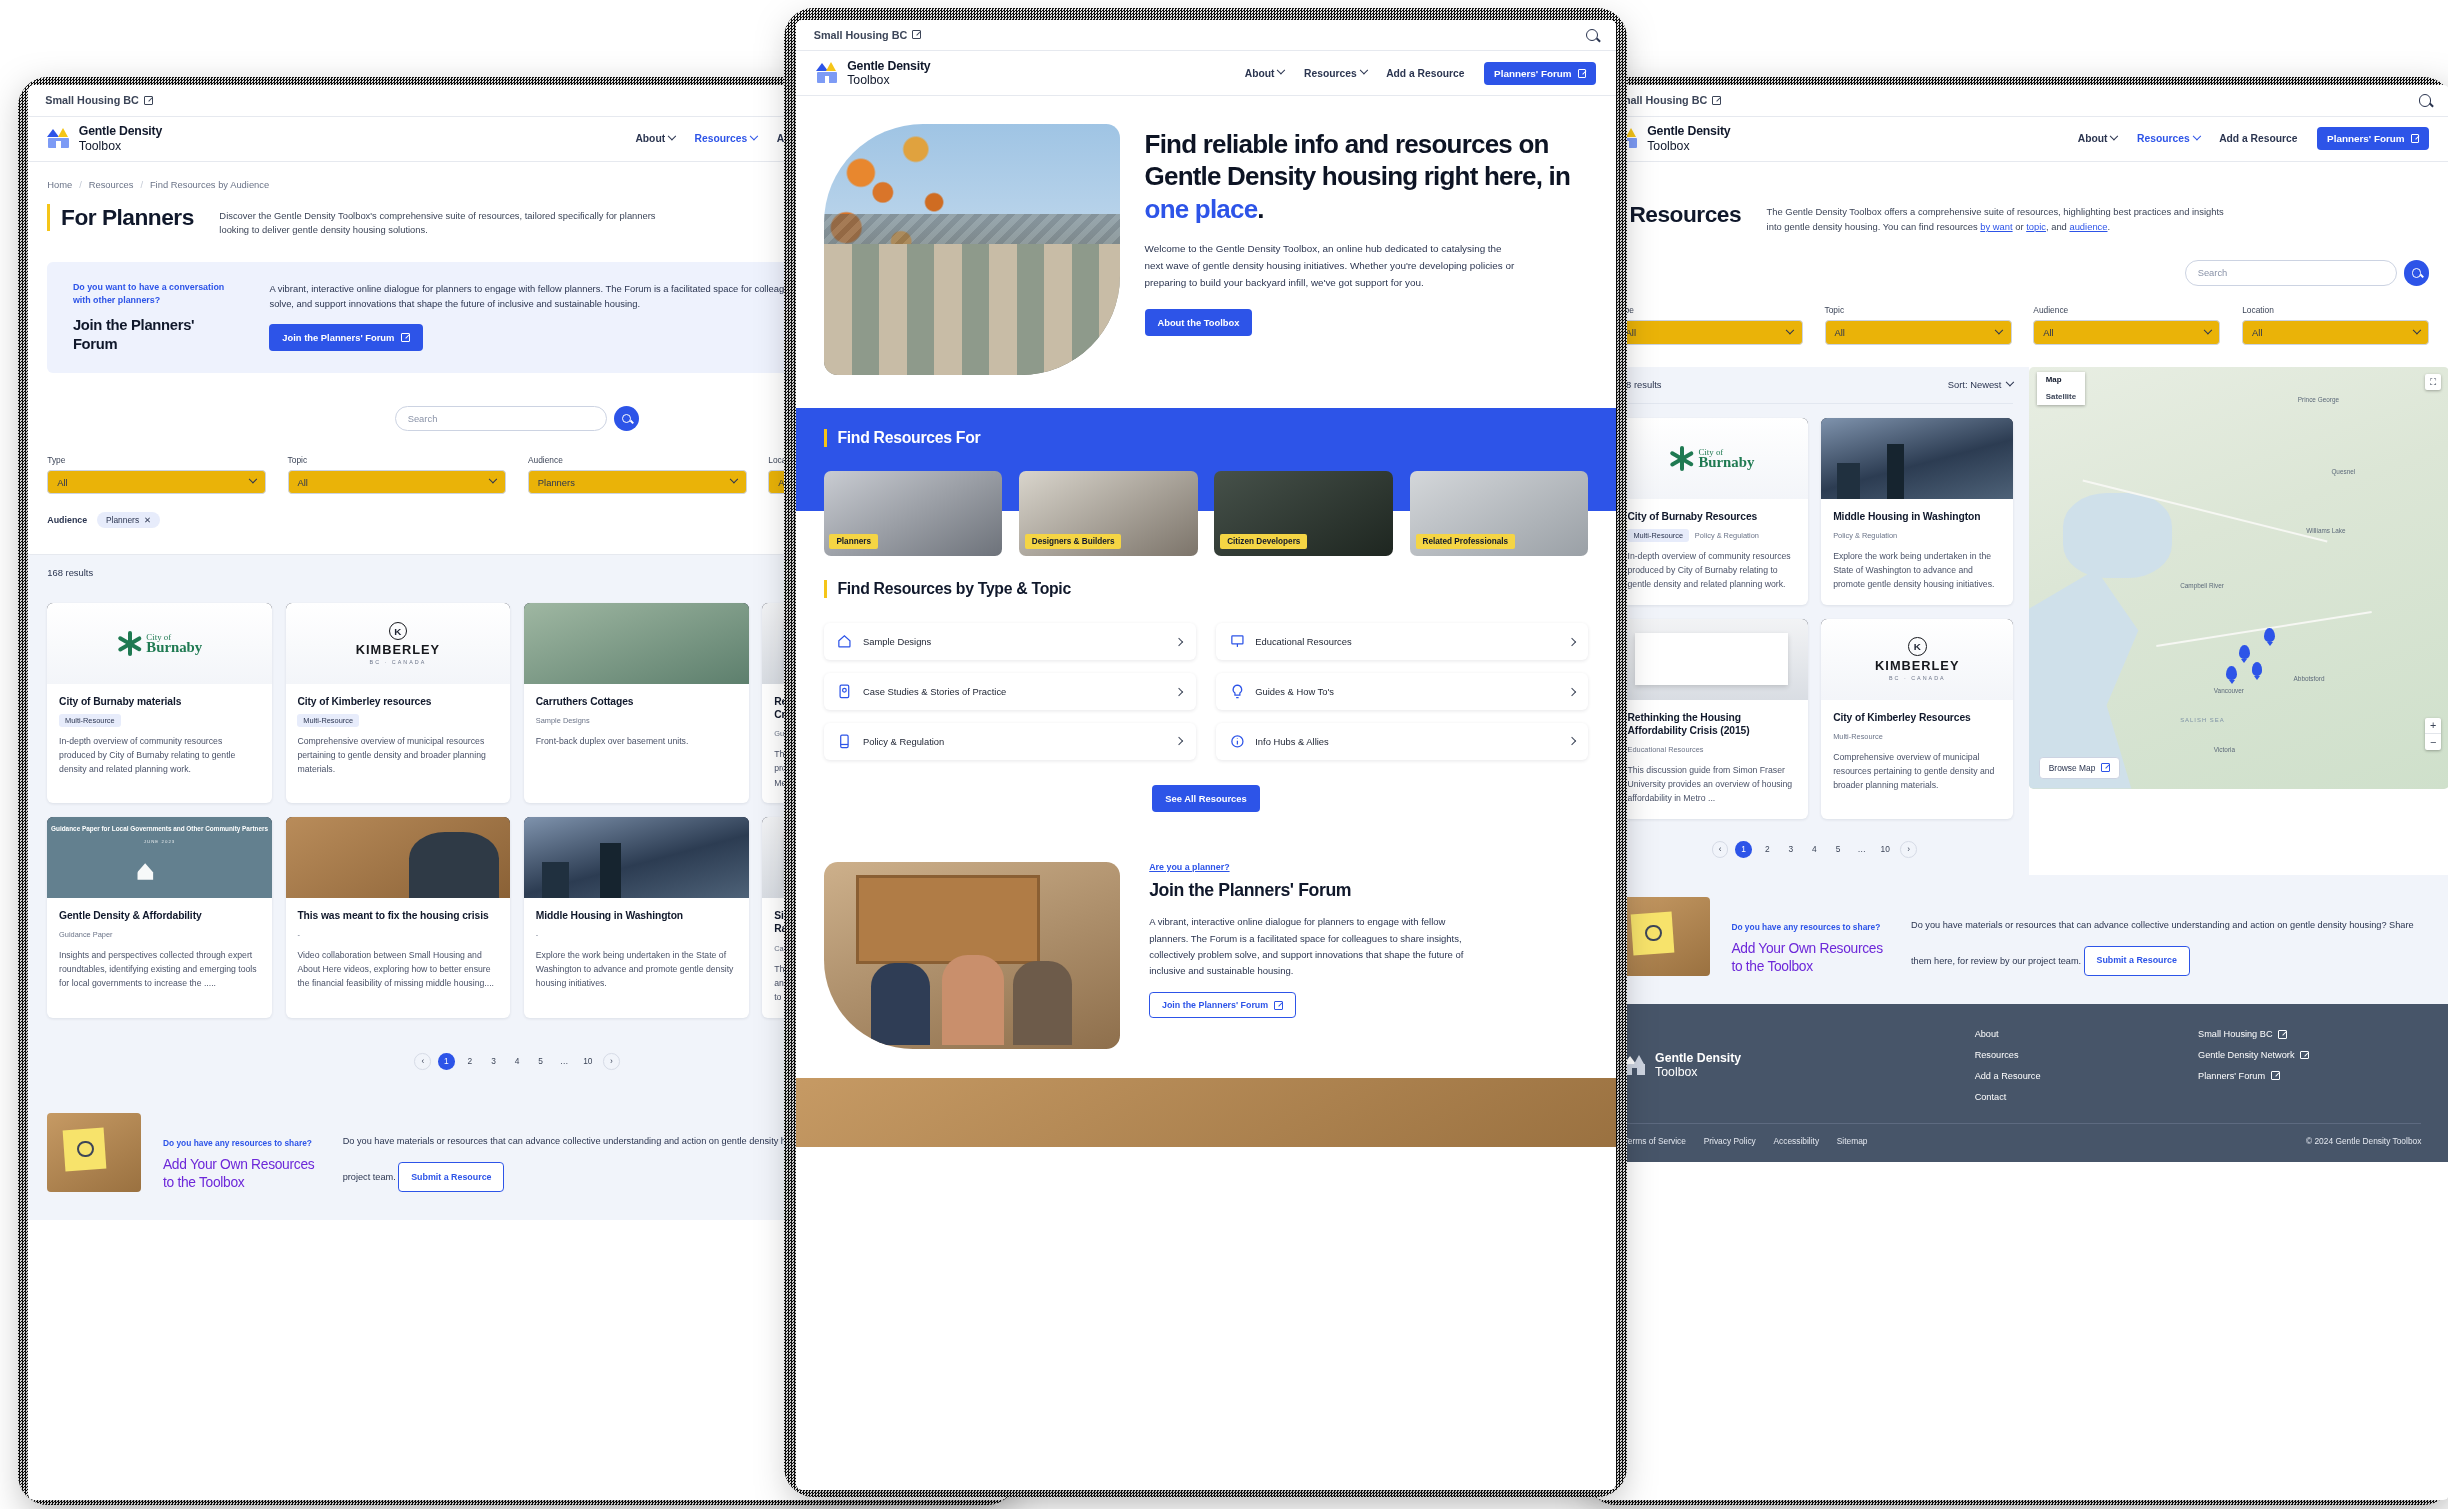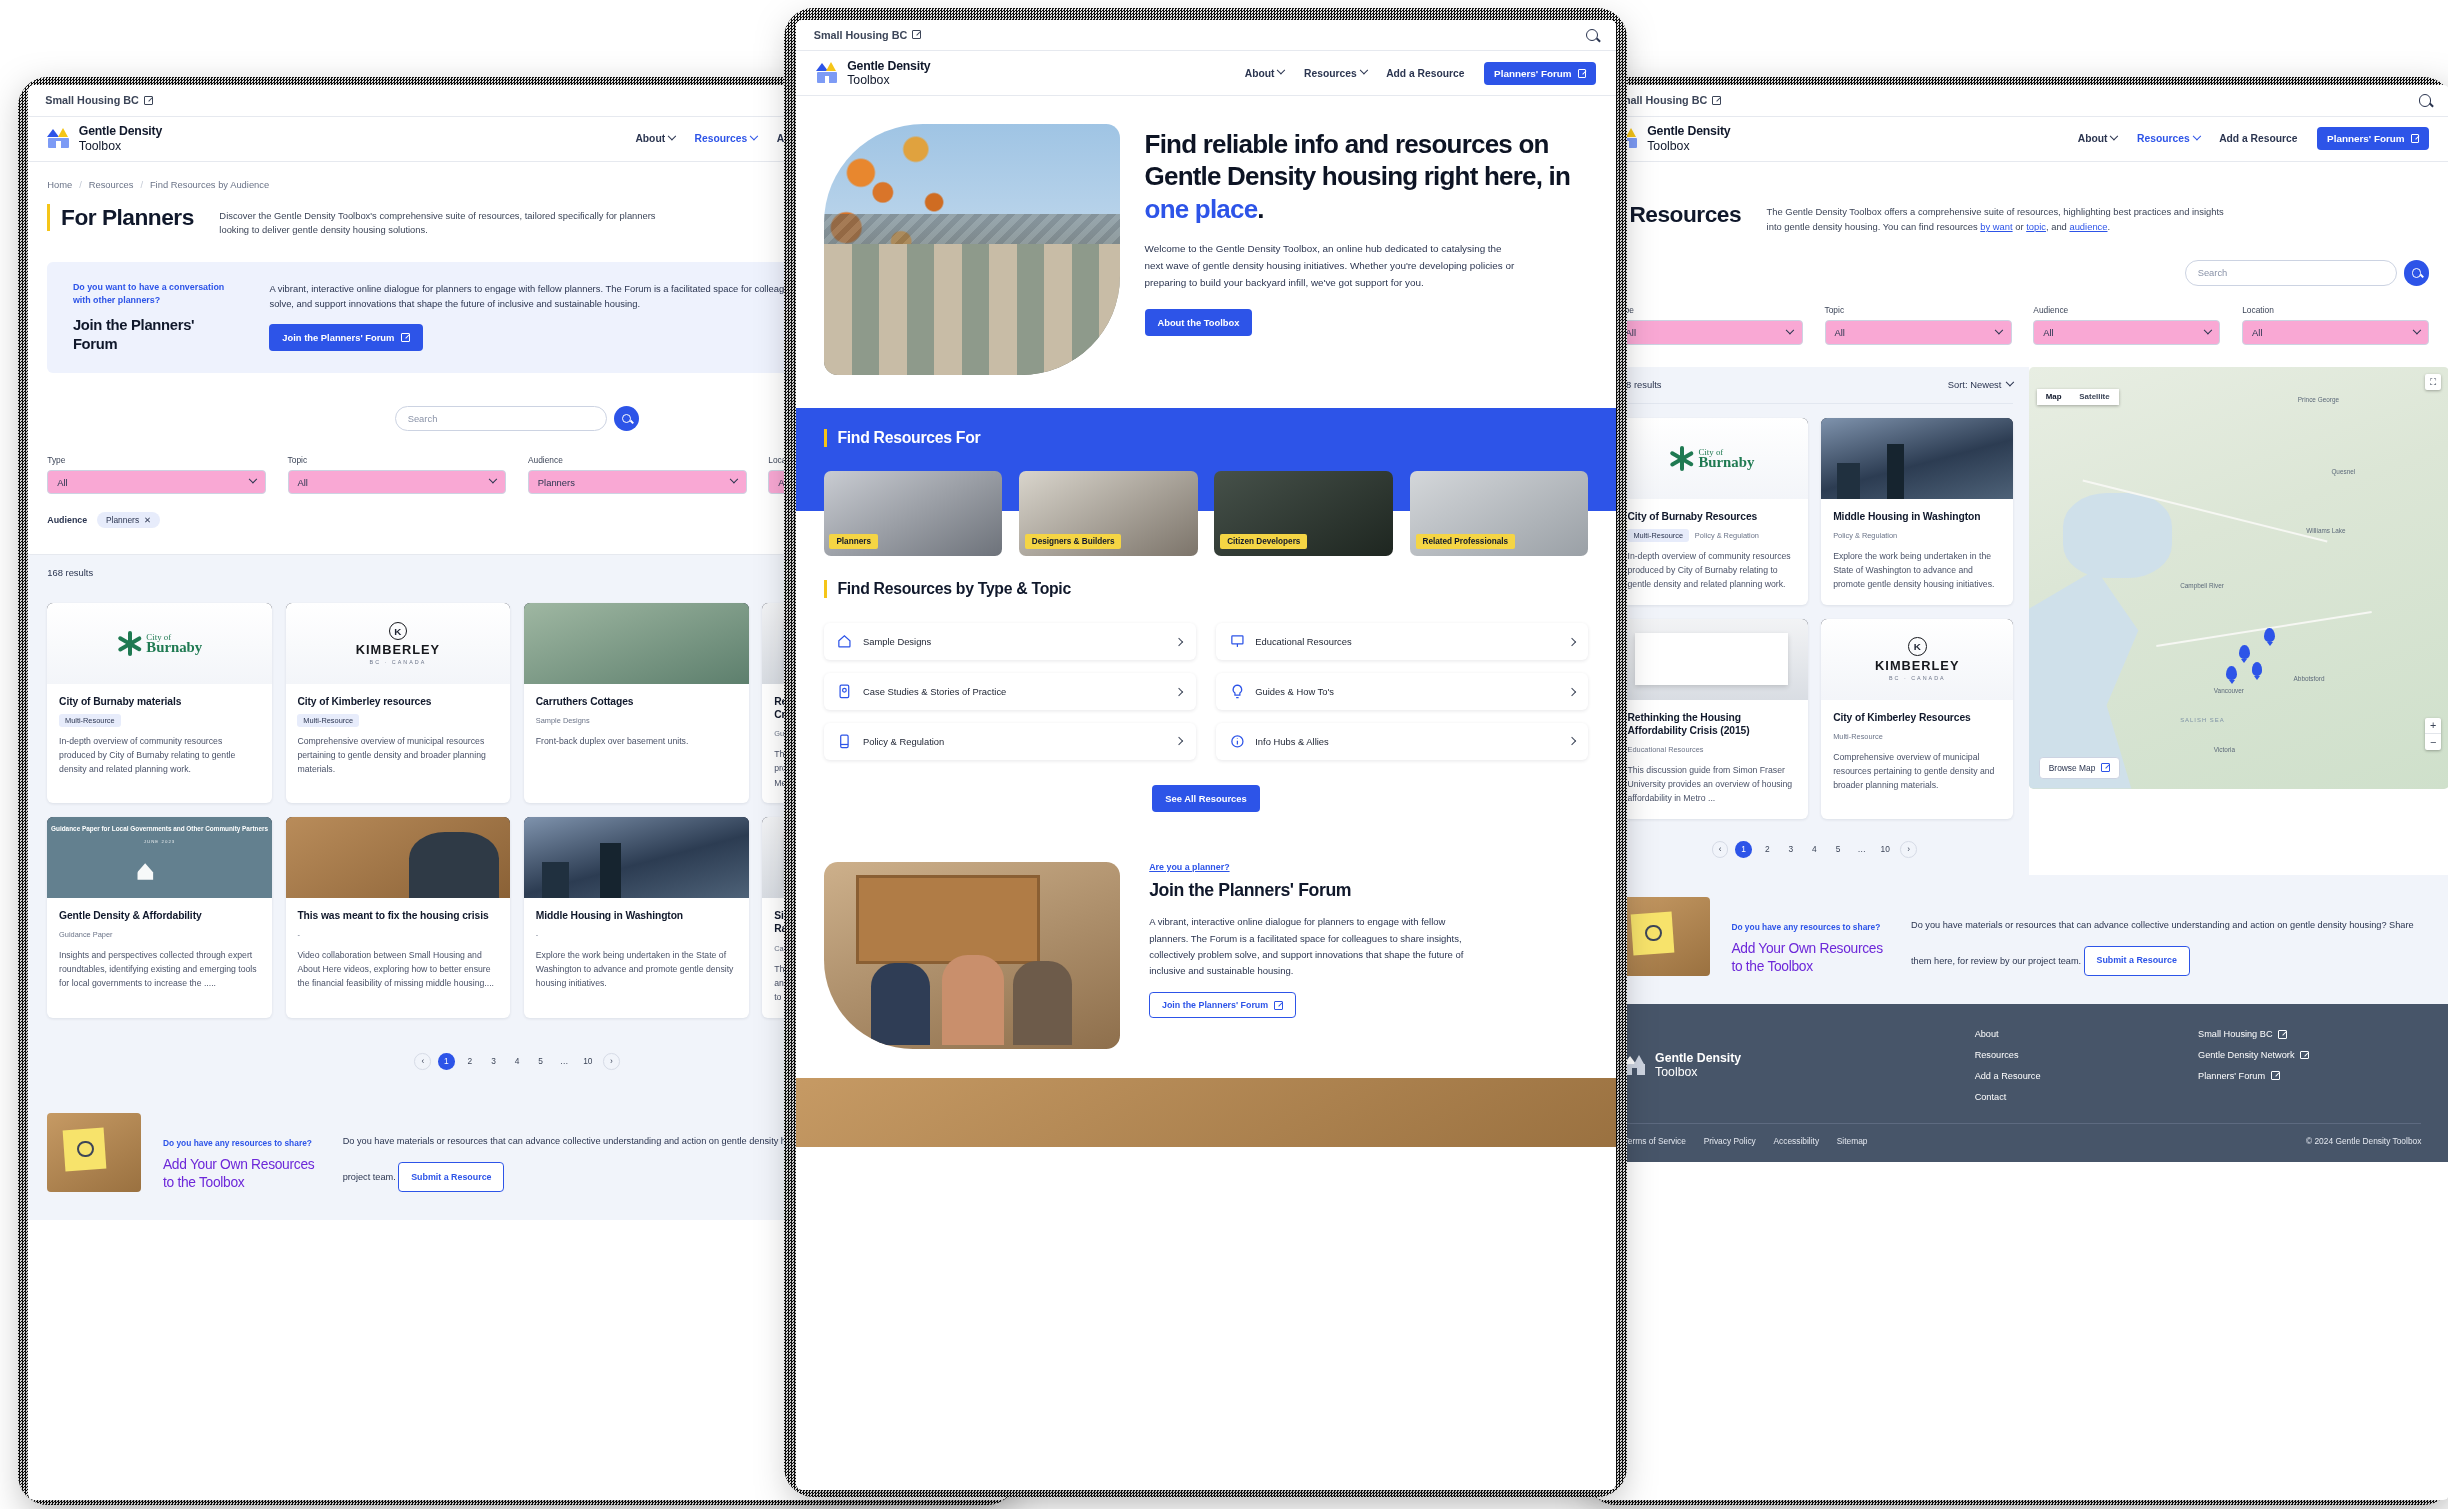--- a/index.html
+++ b/index.html
@@ -83,21 +83,21 @@
   .search-pill{ display:flex; align-items:center; width:212px; height:25.6px; border:1px solid #ccd3e2;
      border-radius:39px; padding:0 11.8px; font-size:9.4px; color:#8a93a8; background:#fff;}
   .search-btn{ width:25.6px;height:25.6px;border-radius:50%;background:#2d54e8;display:flex;align-items:center;
      justify-content:center;margin-left:6.9px;}
   .search-btn .srch-ic{ border-color:#fff; width:9.9px;height:9.9px;}
   .search-btn .srch-ic::after{ background:#fff; width:3.9px;}
   .filters{ display:flex; gap:21.7px; margin-top:23.6px;}
   .fld{ flex:1;}
   .fld label{ display:block; font-size:8.4px; color:#3c4558; margin-bottom:4.9px;}
   .sel{ height:24.6px; border:1px solid #ccd3e2; border-radius:3.9px; display:flex; align-items:center;
-     justify-content:space-between; padding:0 8.9px; font-size:9.4px; color:#2b3550; background:#f9a8d4;}
+     justify-content:space-between; padding:0 8.9px; font-size:9.4px; color:#2b3550; background:#eab308;}
   .sel .chev{ border-color:#5a6party;}
   .chipline{ display:flex; align-items:center; gap:9.9px; margin-top:17.7px; font-size:8.9px; font-weight:700; color:#2b3550;}
   .chip{ background:#e7ecfb; color:#2b3550; border-radius:9.9px; padding:3px 8.9px; font-size:8.4px; font-weight:500;
      display:flex; align-items:center; gap:4.9px;}
 
   
   .results-strip{ background:#f1f4fa; margin:25.6px -19.7px 0; padding:12.8px 19.7px; display:flex;
      justify-content:space-between; align-items:center; font-size:9.4px; color:#2b3550; border-top:1px solid #e6e9ef;}
   .sortsel{ display:flex; align-items:center; gap:5.9px;}
 
@@ -226,21 +226,21 @@
   .forum-txt h2{ font-size:17.7px; font-weight:700; letter-spacing:-0.4px; color:#10182b; margin-top:8.9px;}
   .forum-txt p{ font-size:9.5px; line-height:1.72; color:#2b3550; margin-top:12.8px; max-width:325px;}
 
   
   .mapwrap{ position:absolute; border-radius:4.9px; overflow:hidden;
      background:linear-gradient(160deg,#e8eee3,#dce6d6 40%,#cfe0cb);}
   .mapwrap .water{ position:absolute; left:0; bottom:0; width:42%; height:52%; background:#cfe0ea;
      clip-path:polygon(0 18%,38% 0,62% 28%,44% 62%,58% 100%,0 100%);}
   .mapwrap .water2{ position:absolute; left:8%; top:30%; width:26%; height:20%; background:#cfe0ea; border-radius:40%;}
   .mapwrap .rd{ position:absolute; background:#f6f7f3; height:2px;}
-  .mapctl{ position:absolute; top:22px; left:7.9px; display:flex; background:#fff; border-radius:0; box-shadow:0 1px 3px rgba(0,0,0,.3); overflow:hidden;}
+  .mapctl{ position:absolute; top:5px; left:7.9px; display:flex; background:#fff; border-radius:0; box-shadow:0 1px 3px rgba(0,0,0,.3); overflow:hidden;flex-direction:column;}
   .mapctl div{ padding:3.9px 8.9px; font-size:7.9px; font-weight:700; color:#3c4558;}
   .mapctl div.on{ color:#10182b;}
   .mapfull{ position:absolute; top:7.9px; right:7.9px; width:15.8px;height:15.8px;background:#fff;border-radius:2px;
      box-shadow:0 1px 3px rgba(0,0,0,.3); display:flex;align-items:center;justify-content:center;font-size:8.9px;color:#3c4558;}
   .zoomctl{ position:absolute; right:7.9px; bottom:39px; width:15.8px; background:#fff; border-radius:2px; box-shadow:0 1px 3px rgba(0,0,0,.3);}
   .zoomctl div{ height:15.8px; display:flex; align-items:center; justify-content:center; font-size:10.8px; color:#3c4558;}
   .zoomctl div:first-child{ border-bottom:1px solid #e2e5ea;}
   .pin{ position:absolute; width:10.8px;height:13.8px; background:#2d54e8; border-radius:50% 50% 50% 50%/60% 60% 40% 40%;}
   .pin::after{content:"";position:absolute;left:50%;bottom:-3.9px;transform:translateX(-50%);
      border-left:3.9px solid transparent;border-right:3.9px solid transparent;border-top:4.9px solid #2d54e8;}

